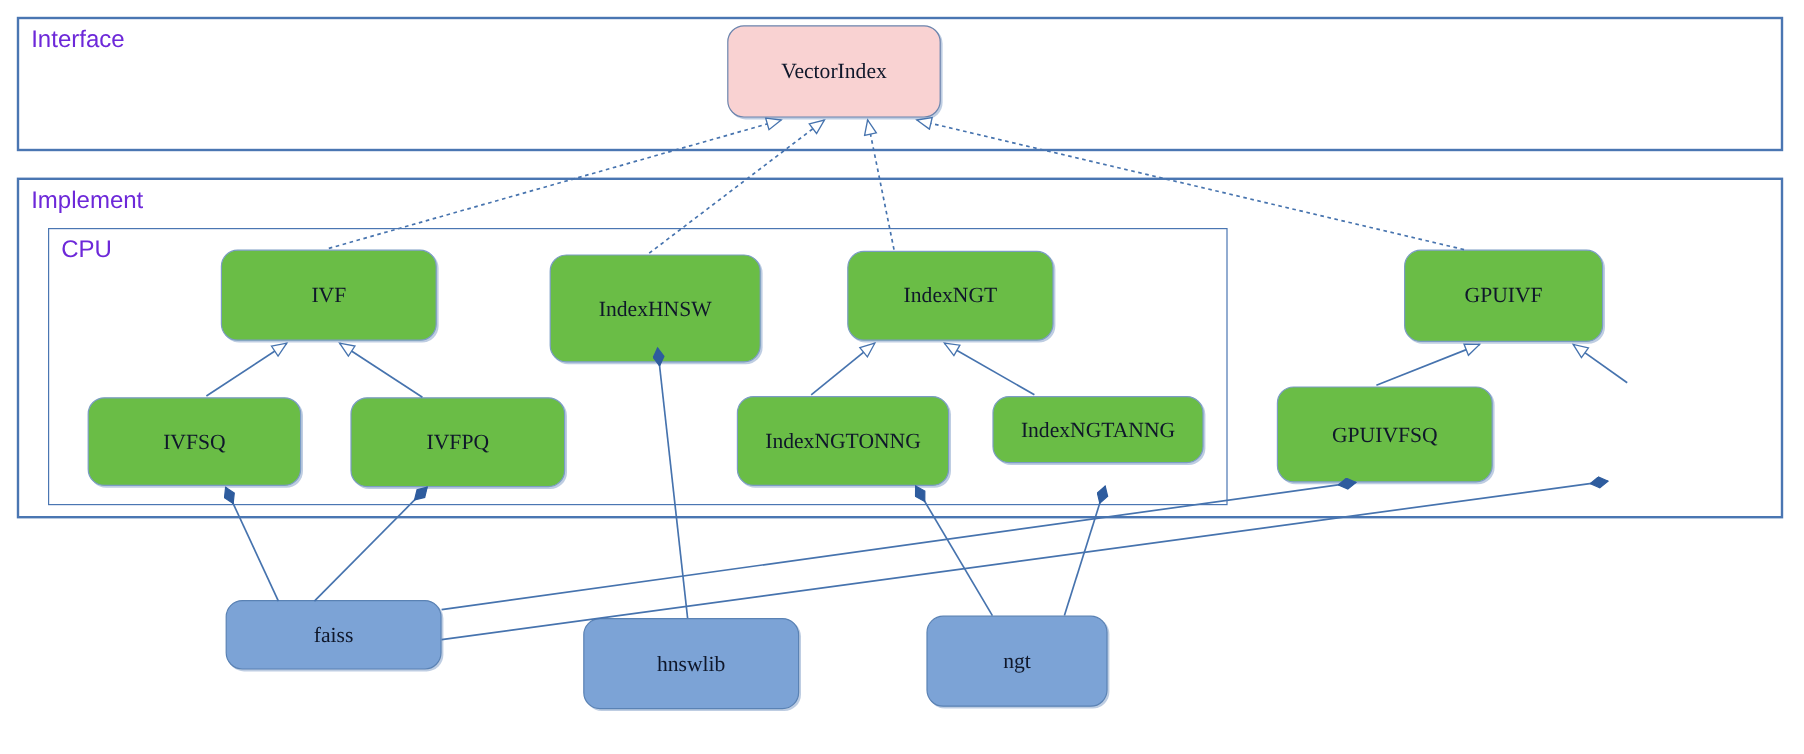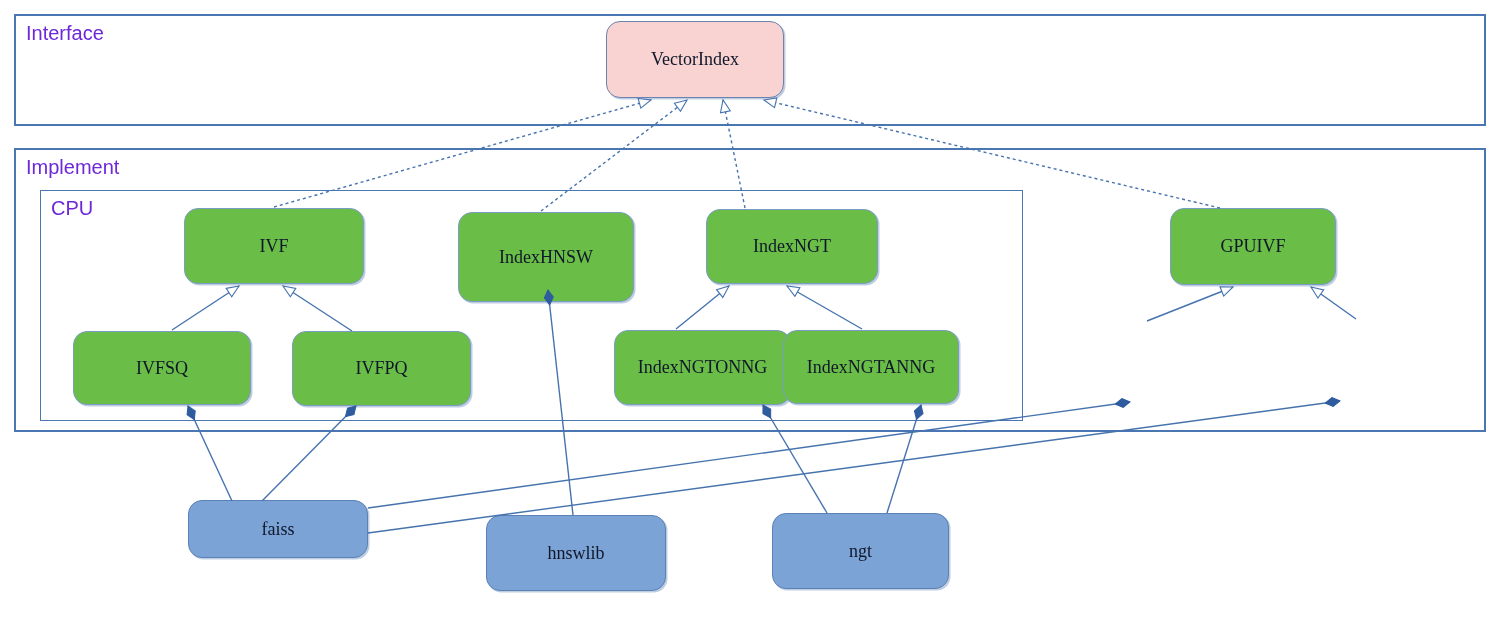--- a/index.html
+++ b/index.html
@@ -39,26 +39,26 @@
   .node.blue {background:var(--blue); border:1.5px solid var(--blue-border);}
   .node.pink {background:var(--pink); border:1.5px solid var(--pink-border);}
   #n-vectorindex{left:606px;top:21px;width:178px;height:77px}
   #n-ivf{left:184px;top:208px;width:180px;height:76px}
   #n-indexhnsw{left:458px;top:212px;width:176px;height:90px}
   #n-indexngt{left:706px;top:209px;width:172px;height:75px}
   #n-gpuivf{left:1170px;top:208px;width:166px;height:77px}
   #n-ivfsq{left:73px;top:331px;width:178px;height:74px}
   #n-ivfpq{left:292px;top:331px;width:179px;height:75px}
   #n-indexngtonng{left:614px;top:330px;width:177px;height:75px}
-  #n-indexngtanng{left:783px;top:330px;width:176px;height:74px}
+  #n-indexngtanng{left:827px;top:330px;width:176px;height:56px}
   #n-gpuivfsq{left:1064px;top:322px;width:180px;height:80px}
   #n-gpuivfpq{left:1268px;top:320px;width:178px;height:81px}
   #n-faiss{left:188px;top:500px;width:180px;height:58px}
   #n-hnswlib{left:486px;top:515px;width:180px;height:76px}
-  #n-ngt{left:772px;top:513px;width:177px;height:76px}
+  #n-ngt{left:772px;top:513px;width:151px;height:76px}
   
   #edges{position:absolute;left:0;top:0;width:1503px;height:628px;pointer-events:none;}
   #edges line{stroke:var(--line);stroke-width:1.4;fill:none;}
   #edges line.realization{stroke-dasharray:3 3;}
   .m-tri{fill:#ffffff;stroke:var(--line);stroke-width:1.1;}
   .m-diamond{fill:var(--diamond);stroke:var(--diamond);}
 </style>
 </head>
 <body>
 
@@ -94,20 +94,23 @@
   </div>
   <div class="node green" id="n-ivfpq">
     <span>IVFPQ</span>
   </div>
   <div class="node green" id="n-indexngtonng">
     <span>IndexNGTONNG</span>
   </div>
   <div class="node green" id="n-indexngtanng">
     <span>IndexNGTANNG</span>
   </div>
+  <div class="node green" id="n-gpuivfsq">
+    <span>GPUIVFSQ</span>
+  </div>
   <div class="node blue" id="n-faiss">
     <span>faiss</span>
   </div>
   <div class="node blue" id="n-hnswlib">
     <span>hnswlib</span>
   </div>
   <div class="node blue" id="n-ngt">
     <span>ngt</span>
   </div>
 

